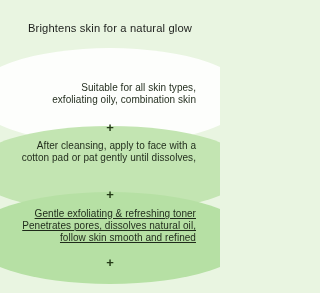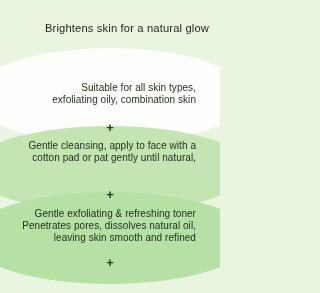--- a/index.html
+++ b/index.html
@@ -63,37 +63,36 @@
   .page-title {
     position: absolute;
     top: 22px;
     left: 0;
     width: 220px;
     text-align: center;
     font-size: 11.2px;
     font-weight: 400;
     color: #1d1f1c;
     letter-spacing: 0.15px;
-    padding-left: 17px;
   }
 
   .block {
     position: absolute;
     left: 0;
     width: 196px;
     text-align: right;
     color: #1f2a1a;
     font-size: 10px;
     line-height: 12.2px;
     letter-spacing: 0.05px;
   }
 
   .block-suitability { top: 82px; }
   .block-usage       { top: 140px; }
-  .block-effect      { top: 208px; }
+  .block-effect      { top: 208px; text-decoration: underline; }
 
   .block .line {
     display: block;
     white-space: nowrap;
   }
 
   .plus {
     position: absolute;
     left: 0;
     width: 220px;
@@ -122,28 +121,28 @@
     <div class="page-title" style="color: rgb(29, 31, 28);">Brightens skin for a natural glow</div>
 
     <div class="block block-suitability" style="color: rgb(31, 42, 26);">
       <span class="line">Suitable for all skin types,</span>
       <span class="line">exfoliating oily, combination skin</span>
     </div>
 
     <div class="plus plus-1" style="color: rgb(37, 59, 24);">+</div>
 
     <div class="block block-usage" style="color: rgb(31, 42, 26);">
-      <span class="line">Gentle cleansing, apply to face with a</span>
-      <span class="line">cotton pad or pat gently until natural,</span>
+      <span class="line">After cleansing, apply to face with a</span>
+      <span class="line">cotton pad or pat gently until dissolves,</span>
     </div>
 
     <div class="plus plus-2" style="color: rgb(37, 59, 24);">+</div>
 
     <div class="block block-effect" style="color: rgb(31, 42, 26);">
       <span class="line">Gentle exfoliating &amp; refreshing toner</span>
       <span class="line">Penetrates pores, dissolves natural oil,</span>
-      <span class="line">leaving skin smooth and refined</span>
+      <span class="line">follow skin smooth and refined</span>
     </div>
 
     <div class="plus plus-3" style="color: rgb(37, 59, 24);">+</div>
 
   </div>
 </div>
 
 </body></html>

